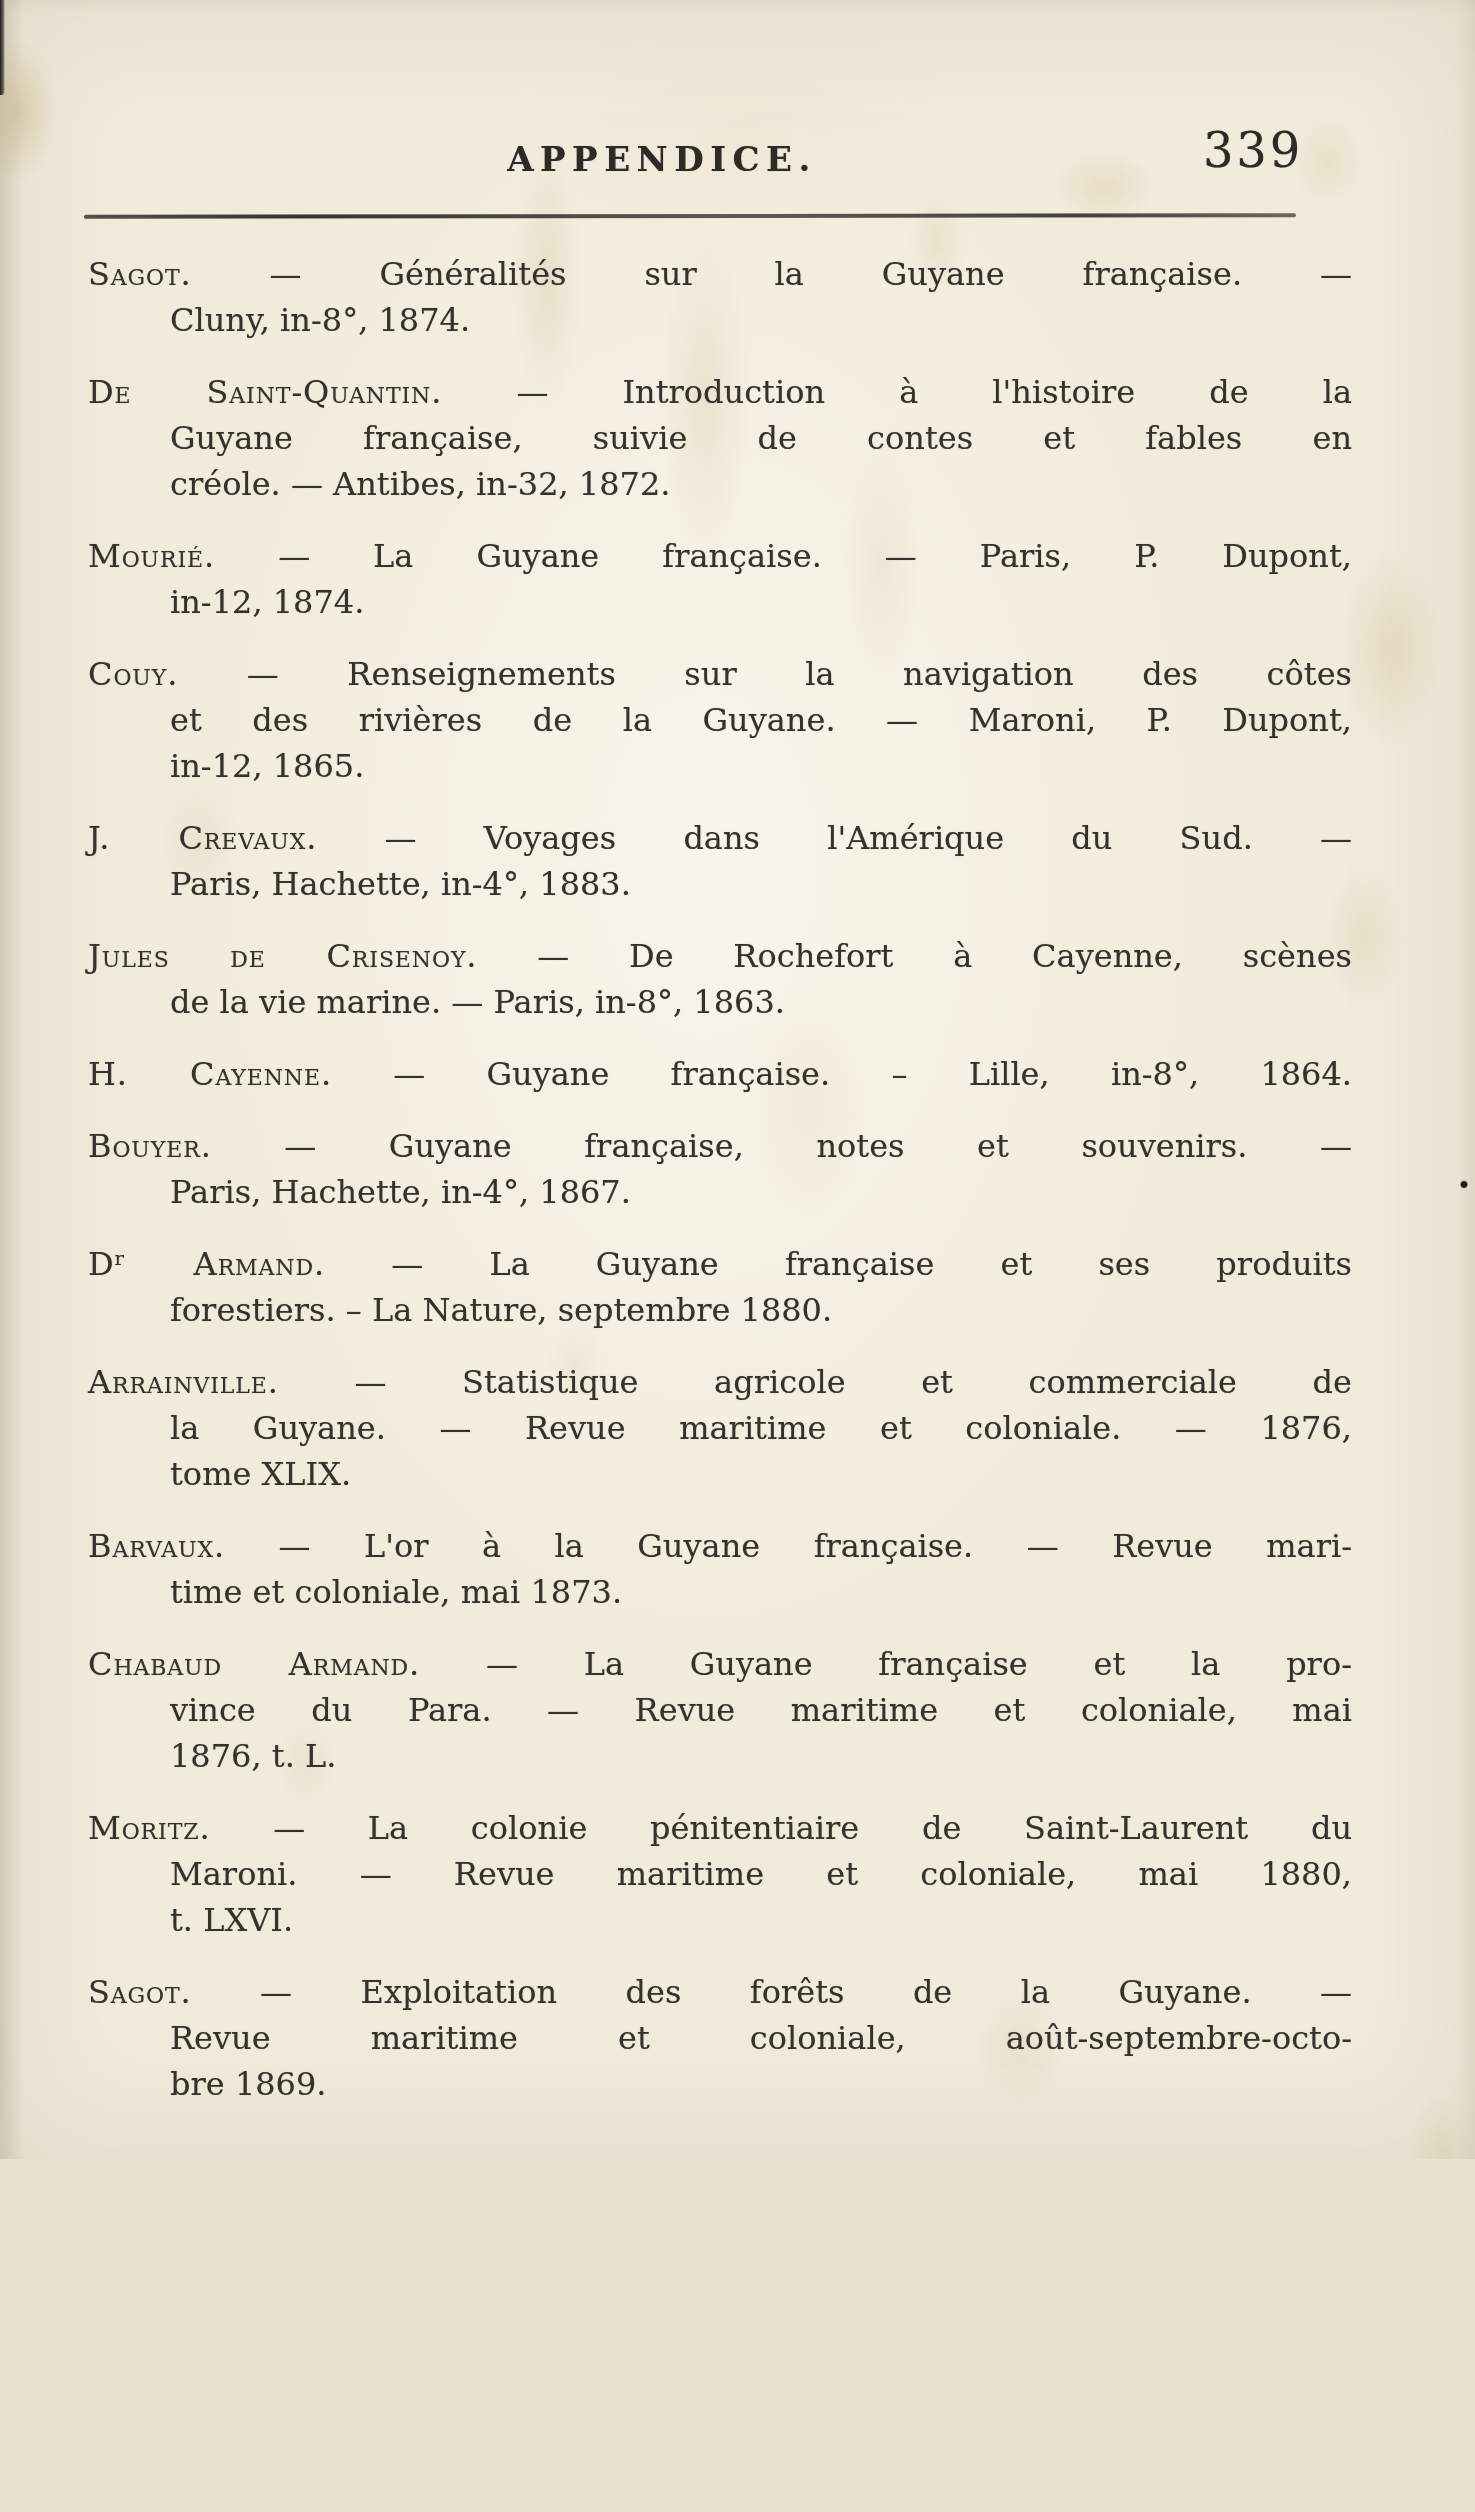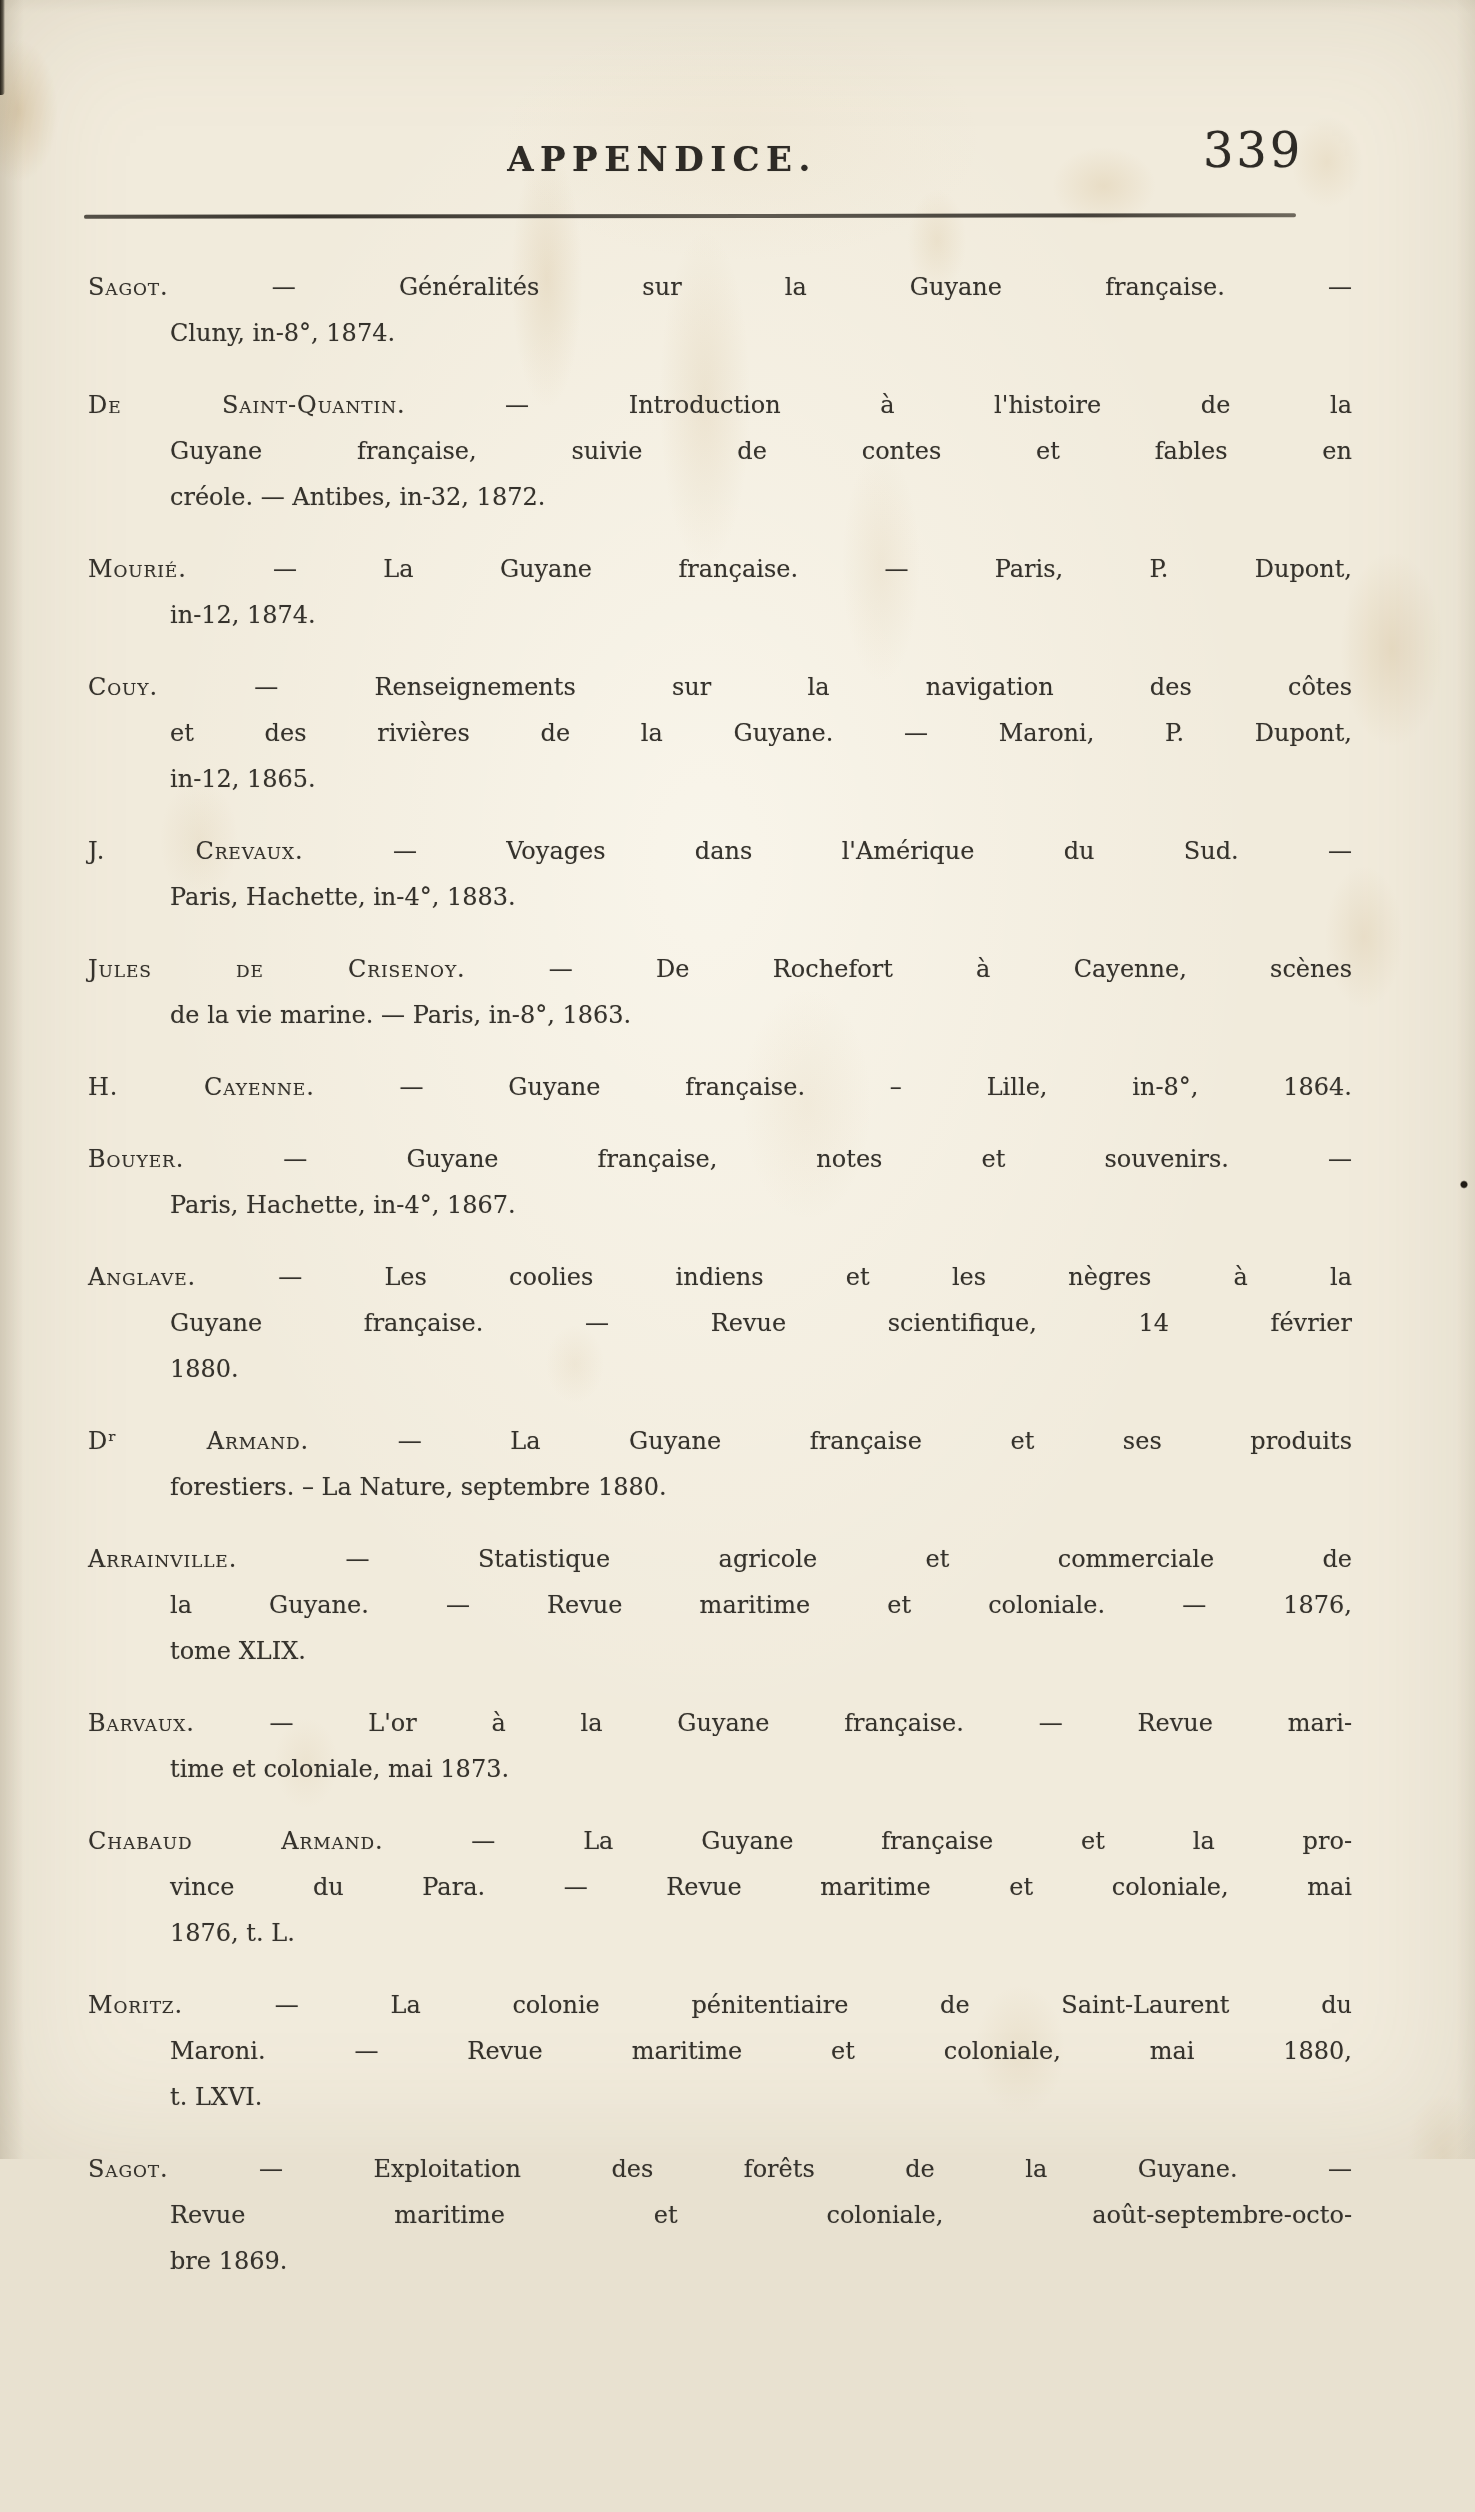--- a/index.html
+++ b/index.html
@@ -72,23 +72,23 @@
   }
   .head-rule{
     position:absolute;top:214px;left:84px;width:1212px;height:3.7px;
     background:linear-gradient(to right,
       rgba(58,54,46,.85), rgba(46,42,36,.95) 18%, rgba(58,54,46,.8) 55%,
       rgba(50,46,40,.9) 82%, rgba(66,60,50,.75));
     border-radius:1.9px;
     transform:rotate(-0.08deg);
   }
   .entries{
-    position:absolute;top:264px;left:88px;width:1264px;
+    position:absolute;top:251px;left:88px;width:1264px;
     color:#35322c;
-    font-size:24px;line-height:46px;
+    font-size:32px;line-height:46px;
     text-shadow:0 0 0.9px rgba(53,50,44,.35);
   }
   .entry{margin:0 0 26px 0;}
   .entry:last-child{margin-bottom:16px;}
   .line{white-space:normal;}
   .line.cont{padding-left:82px;}
   .line.just{text-align:justify;text-align-last:justify;text-justify:inter-word;}
   .name{font-variant:small-caps;letter-spacing:0.9px;}
 </style>
 </head>
@@ -134,25 +134,20 @@
         <div class="line cont">de la vie marine. — Paris, in-8°, 1863.</div>
       </div>
       <div class="entry">
         <div class="line just"><span class="name">H. Cayenne.</span> — Guyane française. – Lille, in-8°, 1864.</div>
       </div>
       <div class="entry">
         <div class="line just"><span class="name">Bouyer.</span> — Guyane française, notes et souvenirs. —</div>
         <div class="line cont">Paris, Hachette, in-4°, 1867.</div>
       </div>
       <div class="entry">
-        <div class="line just"><span class="name">Anglave.</span> — Les coolies indiens et les nègres à la</div>
-        <div class="line cont just">Guyane française. — Revue scientifique, 14 février</div>
-        <div class="line cont">1880.</div>
-      </div>
-      <div class="entry">
         <div class="line just"><span class="name">Dʳ Armand.</span> — La Guyane française et ses produits</div>
         <div class="line cont">forestiers. – La Nature, septembre 1880.</div>
       </div>
       <div class="entry">
         <div class="line just"><span class="name">Arrainville.</span> — Statistique agricole et commerciale de</div>
         <div class="line cont just">la Guyane. — Revue maritime et coloniale. — 1876,</div>
         <div class="line cont">tome XLIX.</div>
       </div>
       <div class="entry">
         <div class="line just"><span class="name">Barvaux.</span> — L'or à la Guyane française. — Revue mari-</div>

